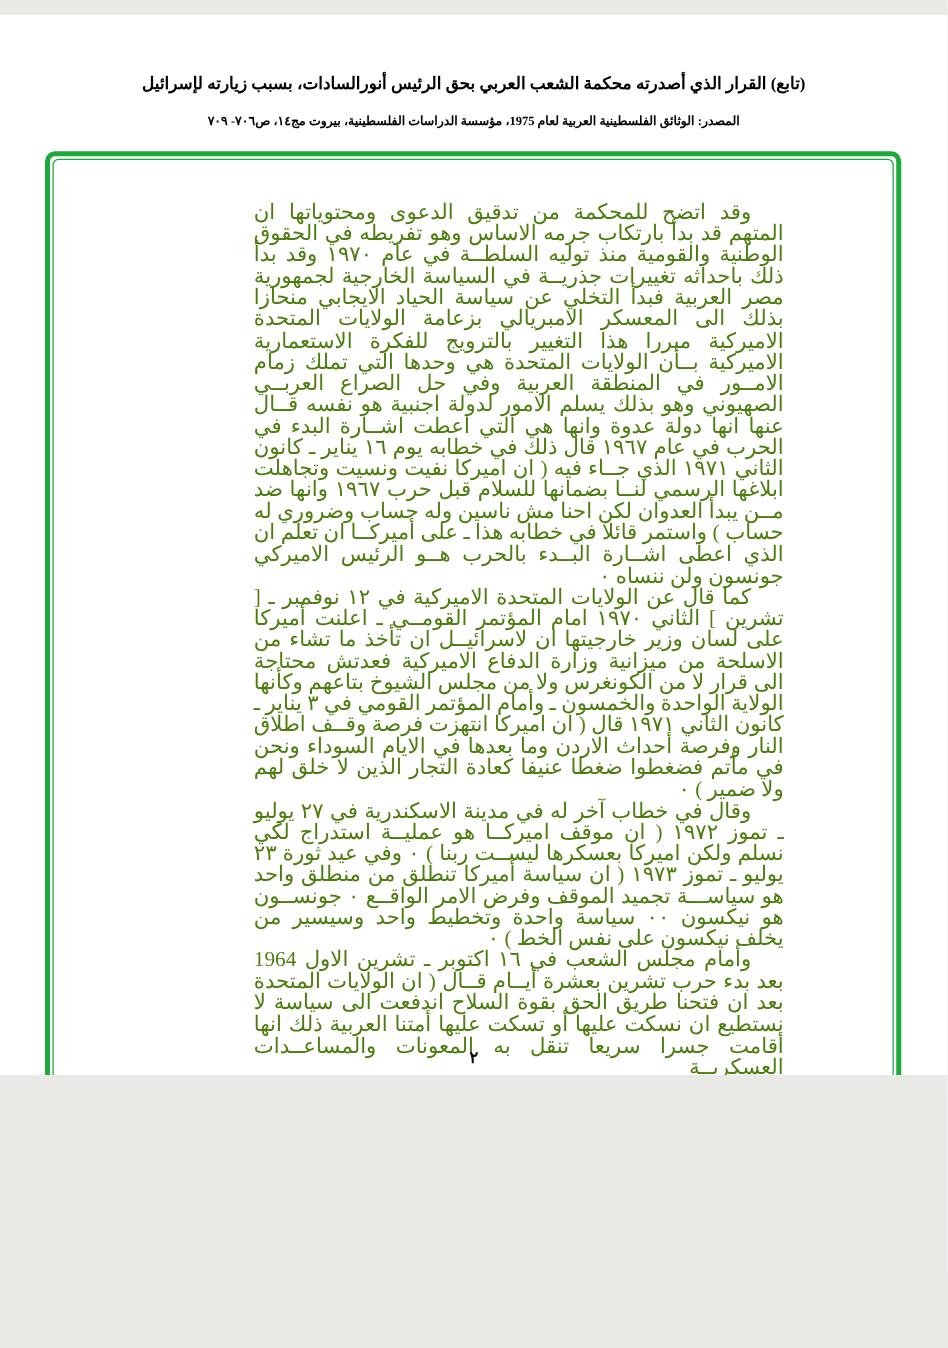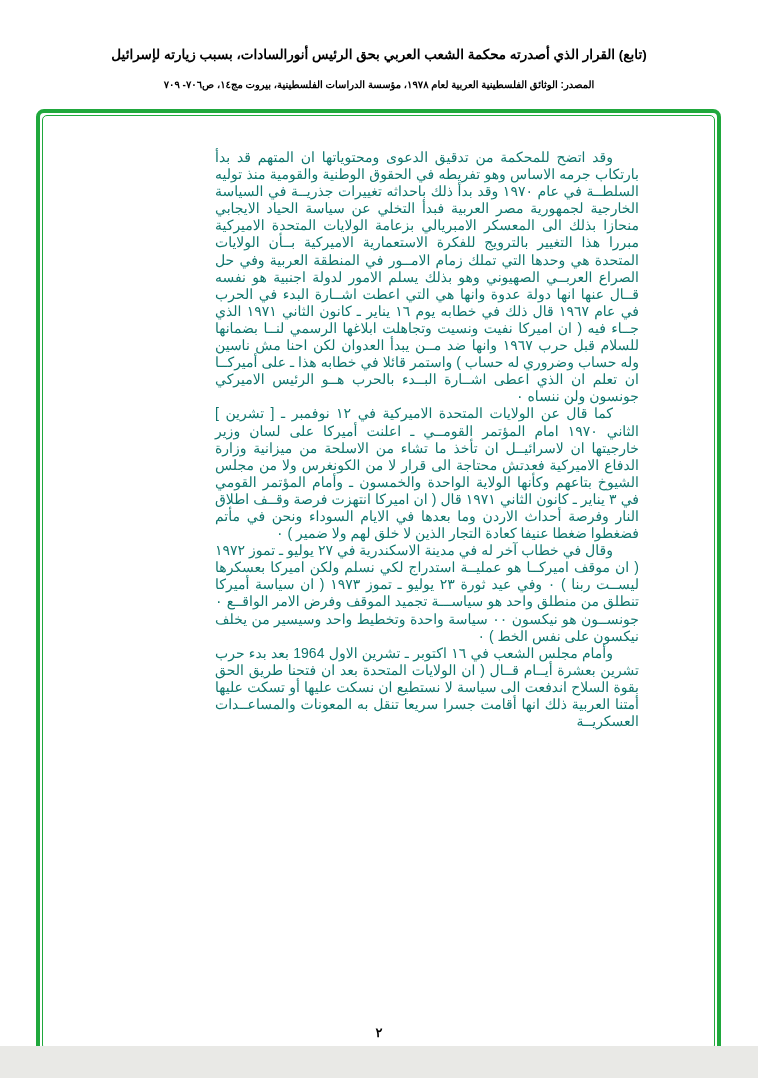--- a/index.html
+++ b/index.html
@@ -3,24 +3,24 @@
 <meta charset="utf-8">
 <style>
   html, body {
     margin: 0;
     padding: 0;
     background: #e9e9e6;
   }
   .page {
     position: relative;
     width: 758px;
-    height: 1046px;
-    margin: 0 auto;
+    height: 848px;
+    margin: 12px auto;
     background: #ffffff;
-    font-family: Liberation Sans, sans-serif;
+    font-family: Liberation Serif, serif;
     color: #111;
     overflow: hidden;
   }
   .doc-header {
     position: absolute;
     top: 46px;
     left: 0;
     right: 0;
     text-align: center;
     direction: rtl;
@@ -56,27 +56,27 @@
     top: 2px;
     right: 2px;
     bottom: 2px;
     border: 1px solid #1fa83c;
     border-radius: 5px;
     pointer-events: none;
   }
   .text-column {
     position: absolute;
     top: 36px;
-    right: 78px;
+    right: 90px;
     width: 424px;
     direction: rtl;
     text-align: justify;
-    font-size: 14px;
+    font-size: 17px;
     line-height: 17.1px;
-    color: #0f766e;
+    color: #4d7c0f;
   }
   .text-column p {
     margin: 0;
     padding: 0;
     text-indent: 26px;
   }
   .page-number {
     position: absolute;
     bottom: 6px;
     left: 0;
@@ -87,21 +87,21 @@
     color: #000;
   }
 </style>
 </head>
 <body>
 
 <div class="page">
 
   <div class="doc-header">(تابع) القرار الذي أصدرته محكمة الشعب العربي بحق الرئيس أنورالسادات، بسبب زيارته لإسرائيل</div>
 
-  <div class="doc-source">المصدر:  الوثائق الفلسطينية العربية لعام ١٩٧٨، مؤسسة الدراسات الفلسطينية، بيروت مج١٤، ص٧٠٦- ٧٠٩</div>
+  <div class="doc-source">المصدر:  الوثائق الفلسطينية العربية لعام 1975، مؤسسة الدراسات الفلسطينية، بيروت مج١٤، ص٧٠٦- ٧٠٩</div>
 
   <div class="green-frame">
     <div class="green-frame-inner"></div>
 
     <div class="text-column">
       <p>وقد اتضح للمحكمة من تدقيق الدعوى ومحتوياتها ان المتهم قد بدأ بارتكاب جرمه الاساس وهو تفريطه في الحقوق الوطنية والقومية منذ توليه السلطــة في عام ١٩٧٠ وقد بدأ ذلك باحداثه تغييرات جذريــة في السياسة الخارجية لجمهورية مصر العربية فبدأ التخلي عن سياسة الحياد الايجابي منحازا بذلك الى المعسكر الامبريالي بزعامة الولايات المتحدة الاميركية مبررا هذا التغيير بالترويج للفكرة الاستعمارية الاميركية بــأن الولايات المتحدة هي وحدها التي تملك زمام الامــور في المنطقة العربية وفي حل الصراع العربــي الصهيوني وهو بذلك يسلم الامور لدولة اجنبية هو نفسه قــال عنها انها دولة عدوة وانها هي التي اعطت اشــارة البدء في الحرب في عام ١٩٦٧ قال ذلك في خطابه يوم ١٦ يناير ـ كانون الثاني ١٩٧١ الذي جــاء فيه ( ان اميركا نفيت ونسيت وتجاهلت ابلاغها الرسمي لنــا بضمانها للسلام قبل حرب ١٩٦٧ وانها ضد مــن يبدأ العدوان لكن احنا مش ناسين وله حساب وضروري له حساب ) واستمر قائلا في خطابه هذا ـ على أميركــا ان تعلم ان الذي اعطى اشــارة البــدء بالحرب هــو الرئيس الاميركي جونسون ولن ننساه ٠</p>
       <p>كما قال عن الولايات المتحدة الاميركية في ١٢ نوفمبر ـ [ تشرين ] الثاني ١٩٧٠ امام المؤتمر القومــي ـ اعلنت أميركا على لسان وزير خارجيتها ان لاسرائيــل ان تأخذ ما تشاء من الاسلحة من ميزانية وزارة الدفاع الاميركية فعدتش محتاجة الى قرار لا من الكونغرس ولا من مجلس الشيوخ بتاعهم وكأنها الولاية الواحدة والخمسون ـ وأمام المؤتمر القومي في ٣ يناير ـ كانون الثاني ١٩٧١ قال ( ان اميركا انتهزت فرصة وقــف اطلاق النار وفرصة أحداث الاردن وما بعدها في الايام السوداء ونحن في مأتم فضغطوا ضغطا عنيفا كعادة التجار الذين لا خلق لهم ولا ضمير ) ٠</p>
       <p>وقال في خطاب آخر له في مدينة الاسكندرية في ٢٧ يوليو ـ تموز ١٩٧٢ ( ان موقف اميركــا هو عمليــة استدراج لكي نسلم ولكن اميركا بعسكرها ليســت ربنا ) ٠ وفي عيد ثورة ٢٣ يوليو ـ تموز ١٩٧٣ ( ان سياسة أميركا تنطلق من منطلق واحد هو سياســـة تجميد الموقف وفرض الامر الواقــع ٠ جونســون هو نيكسون ٠٠ سياسة واحدة وتخطيط واحد وسيسير من يخلف نيكسون على نفس الخط ) ٠</p>
       <p>وأمام مجلس الشعب في ١٦ اكتوبر ـ تشرين الاول 1964 بعد بدء حرب تشرين بعشرة أيــام قــال ( ان الولايات المتحدة بعد ان فتحنا طريق الحق بقوة السلاح اندفعت الى سياسة لا نستطيع ان نسكت عليها أو تسكت عليها أمتنا العربية ذلك انها أقامت جسرا سريعا تنقل به المعونات والمساعــدات العسكريــة</p>
     </div>

